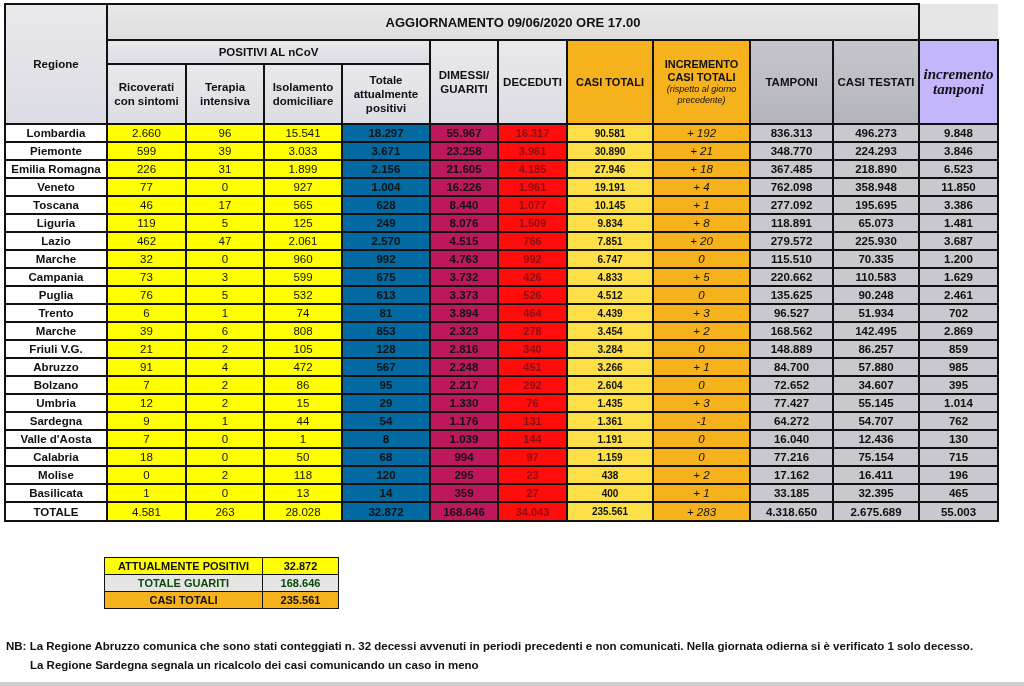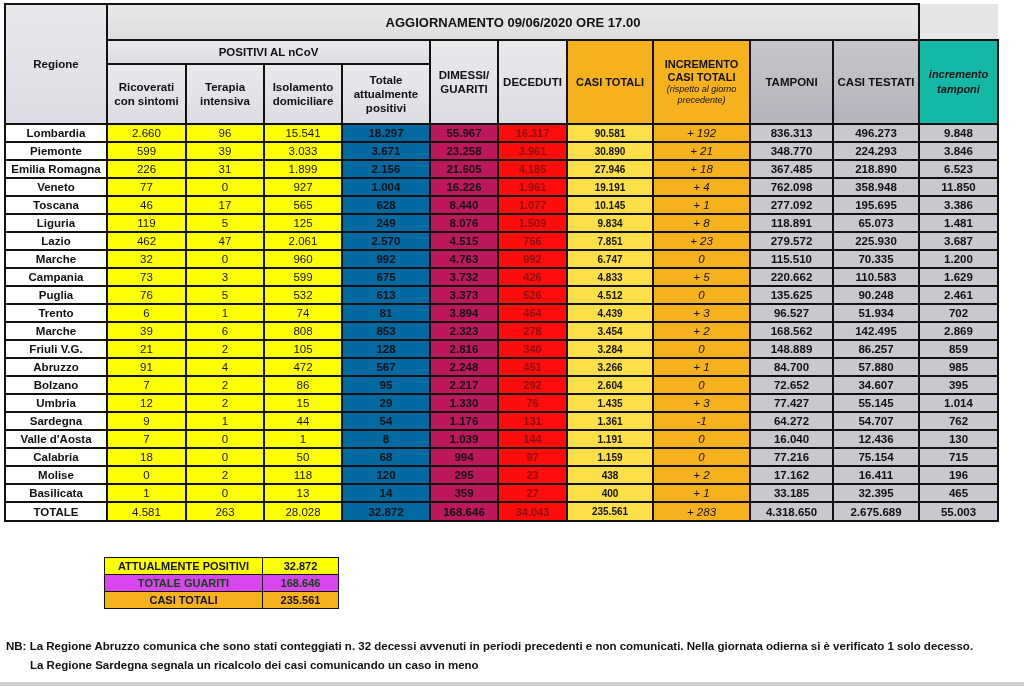--- a/index.html
+++ b/index.html
@@ -17,21 +17,21 @@
       border: 2px solid #111;
       text-align: center;
       vertical-align: middle;
       padding: 0;
       overflow: hidden;
       white-space: nowrap;
     }
     .hdr { background: linear-gradient(#e9e9ec, #dcdce4); font-weight: bold; font-size: 11.5px; line-height: 14px; white-space: normal !important; }
     .hdr-title { background: linear-gradient(#e8e8e8, #dedede); font-weight: bold; font-size: 13px; height: 34px; }
     .hdr-grey { background: linear-gradient(#c6c6cc, #b4b4bc); font-weight: bold; font-size: 11.5px; }
-    .hdr-light { background: #14b8a6; font-style: italic; font-size: 11px; white-space: normal !important; line-height: 15px; }
+    .hdr-light { background: #c4b5fd; font-style: italic; font-size: 15px; white-space: normal !important; line-height: 15px; font-family: Liberation Serif, serif; }
     .hdr-corner { background: #e6e6e6; border-top: none !important; border-right: none !important; }
     .hdr-orange { background: #f5b21c; font-weight: bold; font-size: 11px; white-space: normal !important; line-height: 13px; }
     .hdr-orange small { display: block; font-weight: normal; font-style: italic; font-size: 9px; line-height: 11px; }
     .region { background: #ffffff; font-weight: bold; font-size: 11.5px; }
     .c-yellow { background: #ffff00; font-size: 11.5px; }
     .c-yellow-b { background: #0369a1; font-size: 11.5px; font-weight: bold; }
     .c-green { background: #be185d; font-size: 11.5px; font-weight: bold; }
     .c-red { background: #ff0c0c; font-size: 11px; font-weight: bold; color: #8a1010; }
     .c-orange { background: #fde047; font-size: 10px; font-weight: bold; margin-top: 20px; }
     .c-orange-i { background: #f5b21c; font-size: 11.5px; font-style: italic; }
@@ -40,21 +40,21 @@
     .data-row td { height: 16px; }
     .total-row td { height: 17px; }
     #summary-table {
       position: absolute; left: 104px; top: 557px; table-layout: fixed; border-radius: 27px;
     }
     #summary-table td {
       border: 1.5px solid #111; font-weight: bold; font-size: 11px;
       text-align: center; height: 16px; padding: 0;
     }
     .s-yellow { background: #ffff00; }
-    .s-green { background: #d946ef; color: #0a4a0a; }
+    .s-green { background: #e5e5e5; color: #0a4a0a; }
     .s-red { background: #ff0c0c; color: #8a1010; }
     .s-orange { background: #f5b21c; }
     .note {
       position: absolute; left: 6px; font-weight: bold; font-size: 11.5px; color: #111;
       white-space: nowrap;
     }
     #note1 { top: 640px; }
     #note2 { top: 659px; left: 30px; }
     .bottom-bar { position: absolute; left: 0; top: 682px; width: 1024px; height: 4px; background: #d0d0d0; }
   </style>
@@ -189,21 +189,21 @@
       </tr>
       <tr class="data-row">
         <td class="region">Lazio</td>
         <td class="c-yellow">462</td>
         <td class="c-yellow">47</td>
         <td class="c-yellow">2.061</td>
         <td class="c-yellow-b">2.570</td>
         <td class="c-green">4.515</td>
         <td class="c-red">766</td>
         <td class="c-orange">7.851</td>
-        <td class="c-orange-i">+ 23</td>
+        <td class="c-orange-i">+ 20</td>
         <td class="c-grey">279.572</td>
         <td class="c-grey2">225.930</td>
         <td class="c-grey">3.687</td>
       </tr>
       <tr class="data-row">
         <td class="region">Marche</td>
         <td class="c-yellow">32</td>
         <td class="c-yellow">0</td>
         <td class="c-yellow">960</td>
         <td class="c-yellow-b">992</td>

